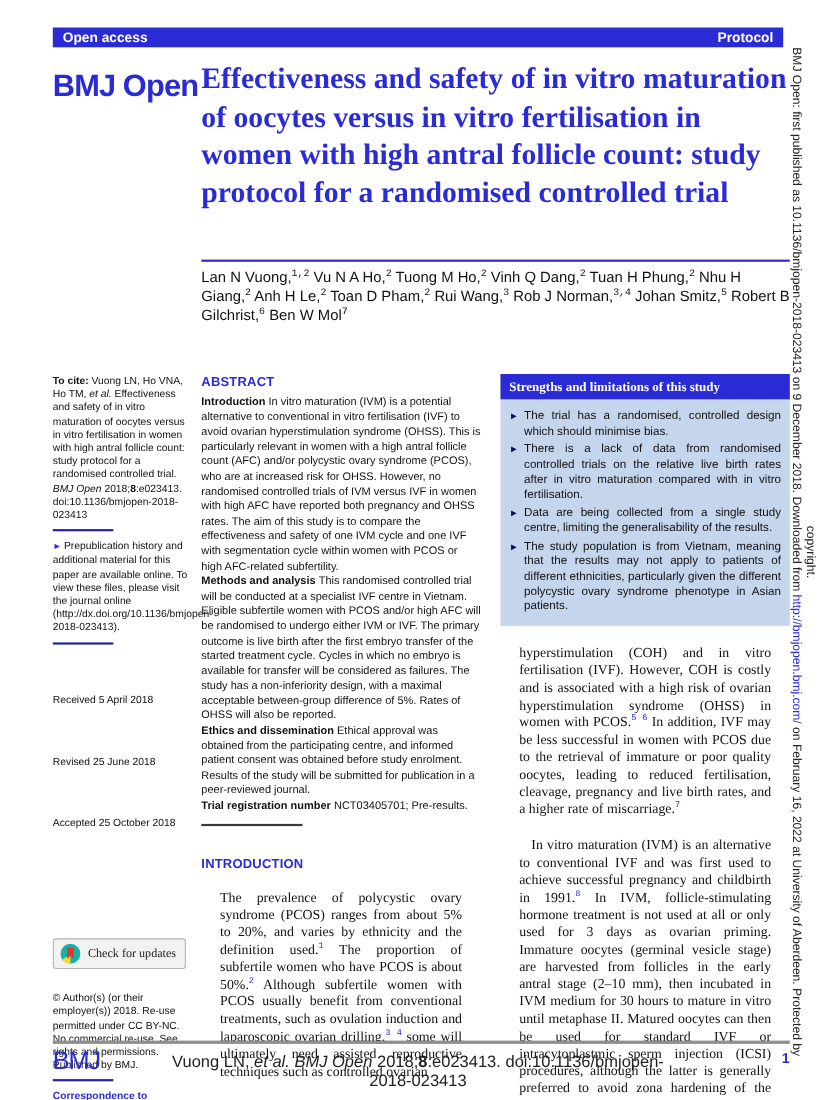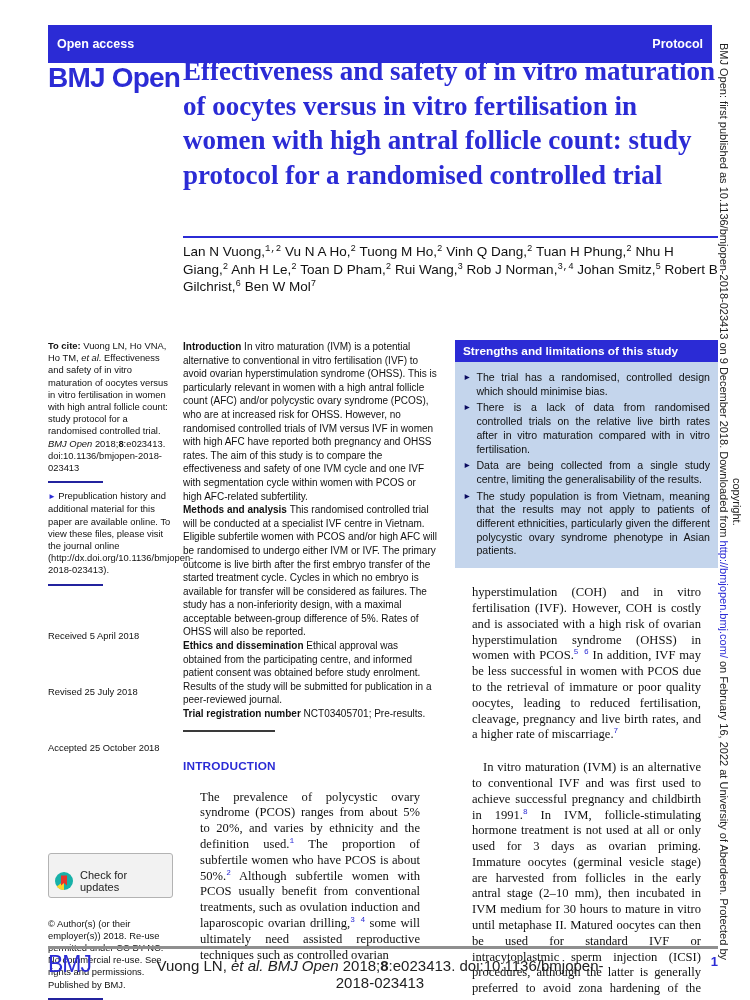--- a/index.html
+++ b/index.html
@@ -2,21 +2,21 @@
 <html style="--blue: #2b2bd5; --boxbg: #c4d5ec;"><head>
 <meta charset="utf-8">
 <style>
   :root { --blue:#2b2bd5; --boxbg:#c4d5ec; }
   * { box-sizing:border-box; }
   body { margin:0; background:#fff; }
   .page { position:relative; width:750px; height:1000px; background:#fff; overflow:hidden;
           font-family:"Liberation Sans",sans-serif; color:#111; }
 
   
-  .top-bar { position:absolute; left:48px; top:25px; width:664px; height:38px; background:var(--blue);
+  .top-bar { position:absolute; left:48px; top:25px; width:664px; height:18px; background:var(--blue);
              color:#fff; font-weight:bold; font-size:12.5px; display:flex; justify-content:space-between;
              align-items:center; padding:0 9px; }
 
   
   .journal-logo { position:absolute; left:48px; top:62px; color:var(--blue); font-size:28px;
                   font-weight:bold; letter-spacing:-0.8px; }
   .article-title { position:absolute; left:183px; top:54px; width:537px; color:var(--blue);
                    font-family:"Liberation Serif",serif; font-weight:bold; font-size:27px; line-height:34.5px; }
   .authors-rule { position:absolute; left:183px; top:236px; width:535px; height:2px; background:var(--blue); }
   .author-list { position:absolute; left:183px; top:243px; width:535px; font-size:13.5px; line-height:17.5px; }
@@ -25,32 +25,32 @@
   
   .columns { position:absolute; left:48px; top:340px; width:670px; display:flex; align-items:flex-start; }
   .col-left { width:125px; margin-right:10px; font-size:9.4px; line-height:12.2px; }
   .col-mid { width:254px; margin-right:18px; }
   .col-right { width:263px; }
 
   .col-left p { margin:0 0 4px 0; }
   .sep { border:none; border-top:2px solid #23239e; width:55px; margin:7px 0; }
   .date-line { margin-bottom:1px;margin-top:44px; }
   .badge { display:inline-flex; align-items:center; gap:6px; background:#f2f2f2; border:1px solid #b3b3b3;
-           border-radius:3px; padding:15px 8px 3px 5px; margin:98px 0 20px 0; font-size:11px; color:#222; }
+           border-radius:3px; padding:3px 8px 3px 5px; margin:98px 0 20px 0; font-size:11px; color:#222;font-family:Liberation Serif, serif; }
   .corr-label { color:var(--blue); font-weight:bold; margin-bottom:1px; }
 
   .sec-heading { color:var(--blue); font-weight:bold; font-size:11.8px; letter-spacing:0.2px; margin:0 0 5px 0; }
   .abs-sec { font-size:10px; line-height:13.6px; }
   .abs-label { font-weight:bold; }
   .mid-sep { border:none; border-top:2px solid #3a3a3a; width:92px; margin:9px 0 27px 0; }
   .serif-par { font-family:"Liberation Serif",serif; font-size:12.6px; line-height:15.8px; text-align:justify; margin:17px; }
   .indent { text-indent:11px; }
 
   .strengths { background:var(--boxbg); margin-bottom:13px; }
-  .strengths-title { background:var(--blue); color:#fff; font-weight:bold; font-size:11.8px; padding:4px 8px; }
+  .strengths-title { background:var(--blue); color:#fff; font-weight:bold; font-size:11.8px; padding:4px 8px;font-family:Liberation Serif, serif; }
   .strengths-body { padding:9px 8px 10px 8px; display:flex; flex-direction:column; gap:3px; }
   .sl-item { display:flex; font-size:10.6px; line-height:13.7px; }
   .sl-marker { color:#0a0a5e; font-size:8.5px; line-height:13.7px; margin-right:5px; }
   .sl-text { flex:1; text-align:justify; }
 
   sup { font-size:0.62em; line-height:0; vertical-align:super;font-family:Liberation Mono, monospace; }
   sup.seg-sup { color:var(--blue); }
   .seg-b { font-weight:bold; }
   .seg-i { font-style:italic; }
   .seg-link { color:var(--blue); }
@@ -83,39 +83,40 @@
   <div class="author-list"><span>Lan N Vuong,<sup>1,2</sup></span> <span>Vu N A Ho,<sup>2</sup></span> <span>Tuong M Ho,<sup>2</sup></span> <span>Vinh Q Dang,<sup>2</sup></span> <span>Tuan H Phung,<sup>2</sup></span> <span>Nhu H Giang,<sup>2</sup></span> <span>Anh H Le,<sup>2</sup></span> <span>Toan D Pham,<sup>2</sup></span> <span>Rui Wang,<sup>3</sup></span> <span>Rob J Norman,<sup>3,4</sup></span> <span>Johan Smitz,<sup>5</sup></span> <span>Robert B Gilchrist,<sup>6</sup></span> <span>Ben W Mol<sup>7</sup></span></div>
 
   <div class="columns">
 
     <div class="col-left">
       <p><span class="seg-b">To cite: </span><span>Vuong LN, Ho VNA, Ho TM, </span><span class="seg-i">et al.</span><span>  Effectiveness and safety of in vitro maturation of oocytes versus in vitro fertilisation in women with high antral follicle count: study protocol for a randomised controlled trial. </span><span class="seg-i">BMJ Open</span><span> 2018;</span><span class="seg-b">8</span><span>:e023413. doi:10.1136/bmjopen-2018-023413</span></p>
       <hr class="sep">
       <p><span class="seg-marker">► </span><span>Prepublication history and additional material for this paper are available online. To view these files, please visit the journal online (http://dx.doi.org/10.1136/bmjopen-2018-023413).</span></p>
       <hr class="sep">
       <div class="date-line">Received 5 April 2018</div>
-      <div class="date-line">Revised 25 July 2018</div>
+      <div class="date-line">Revised 25 June 2018</div>
       <div class="date-line">Accepted 25 October 2018</div>
       <div class="badge">
         <span style="display:inline-flex;">
           <svg width="20" height="20" viewBox="0 0 20 20">
             <circle cx="10" cy="10" r="9" fill="#18b1a8"></circle>
             <path d="M10 10 L2.8 15.5 A9 9 0 0 0 10 19 Z" fill="#ffd42a"></path>
             <path d="M7 4.5 h6 v10 l-3 -2.6 l-3 2.6 Z" fill="#e8332a"></path>
           </svg>
         </span>
         <span>Check for updates</span>
       </div>
       <p>© Author(s) (or their employer(s)) 2018. Re-use permitted under CC BY-NC. No commercial re-use. See rights and permissions. Published by BMJ.</p>
       <hr class="sep">
       <div class="corr-label">Correspondence to</div>
       <p>Dr Lan N Vuong; drlan@yahoo.com.vn; lanvuong@ump.edu.vn</p>
     </div>
 
     <div class="col-mid">
+      <div class="sec-heading">ABSTRACT</div>
       <div>
           <div class="abs-sec"><span class="abs-label">Introduction  </span><span>In vitro maturation (IVM) is a potential alternative to conventional in vitro fertilisation (IVF) to avoid ovarian hyperstimulation syndrome (OHSS). This is particularly relevant in women with a high antral follicle count (AFC) and/or polycystic ovary syndrome (PCOS), who are at increased risk for OHSS. However, no randomised controlled trials of IVM versus IVF in women with high AFC have reported both pregnancy and OHSS rates. The aim of this study is to compare the effectiveness and safety of one IVM cycle and one IVF with segmentation cycle within women with PCOS or high AFC-related subfertility.</span></div>
           <div class="abs-sec"><span class="abs-label">Methods and analysis  </span><span>This randomised controlled trial will be conducted at a specialist IVF centre in Vietnam. Eligible subfertile women with PCOS and/or high AFC will be randomised to undergo either IVM or IVF. The primary outcome is live birth after the first embryo transfer of the started treatment cycle. Cycles in which no embryo is available for transfer will be considered as failures. The study has a non-inferiority design, with a maximal acceptable between-group difference of 5%. Rates of OHSS will also be reported.</span></div>
           <div class="abs-sec"><span class="abs-label">Ethics and dissemination  </span><span>Ethical approval was obtained from the participating centre, and informed patient consent was obtained before study enrolment. Results of the study will be submitted for publication in a peer-reviewed journal.</span></div>
           <div class="abs-sec"><span class="abs-label">Trial registration number  </span><span>NCT03405701; Pre-results.</span></div>
         </div>
       <hr class="mid-sep">
       <div class="sec-heading">INTRODUCTION</div>
       <p class="serif-par"><span>The prevalence of polycystic ovary syndrome (PCOS) ranges from about 5% to 20%, and varies by ethnicity and the definition used.</span><sup class="seg-sup">1</sup><span> The proportion of subfertile women who have PCOS is about 50%.</span><sup class="seg-sup">2</sup><span> Although subfertile women with PCOS usually benefit from conventional treatments, such as ovulation induction and laparoscopic ovarian drilling,</span><sup class="seg-sup">3 4</sup><span> some will ultimately need assisted reproductive techniques such as controlled ovarian</span></p>
     </div>

